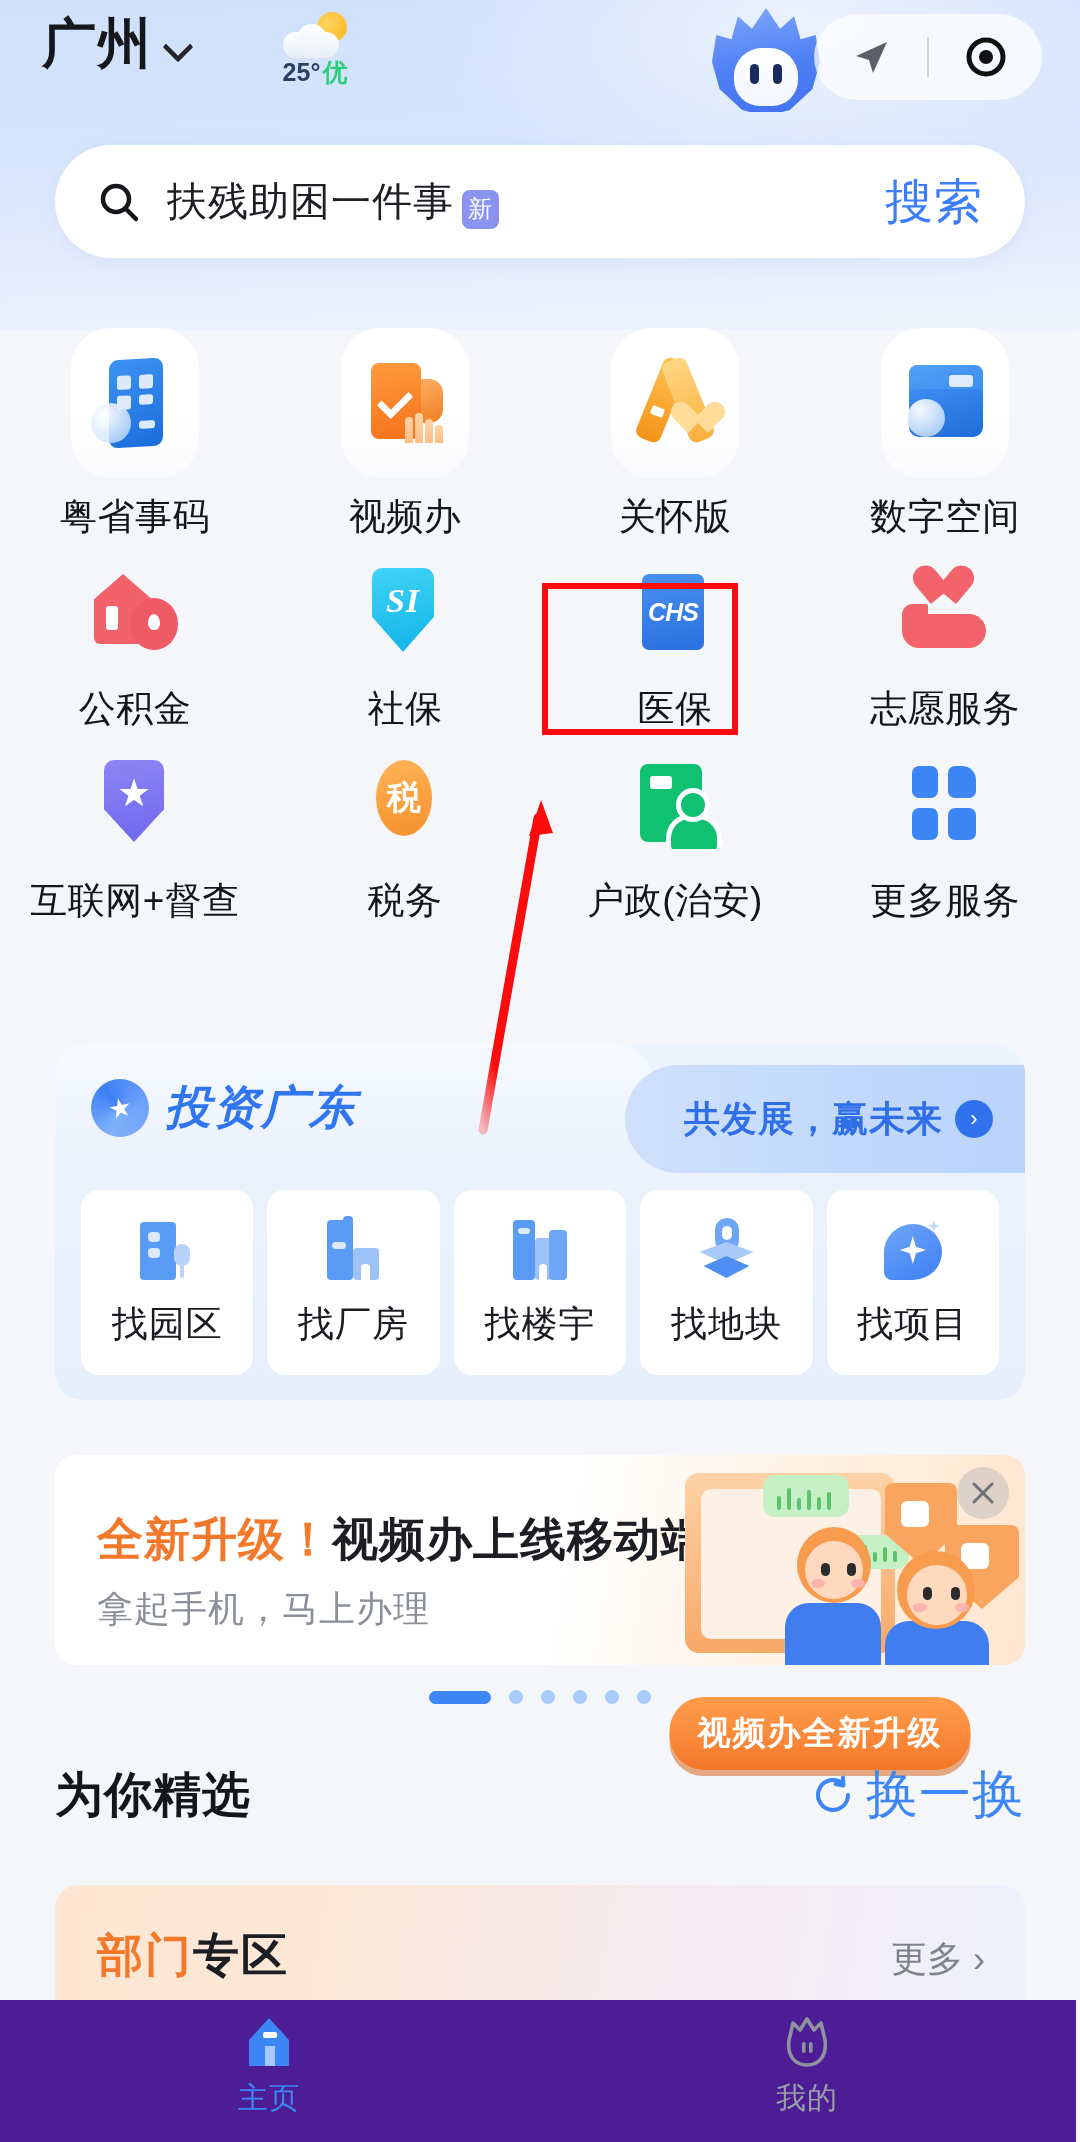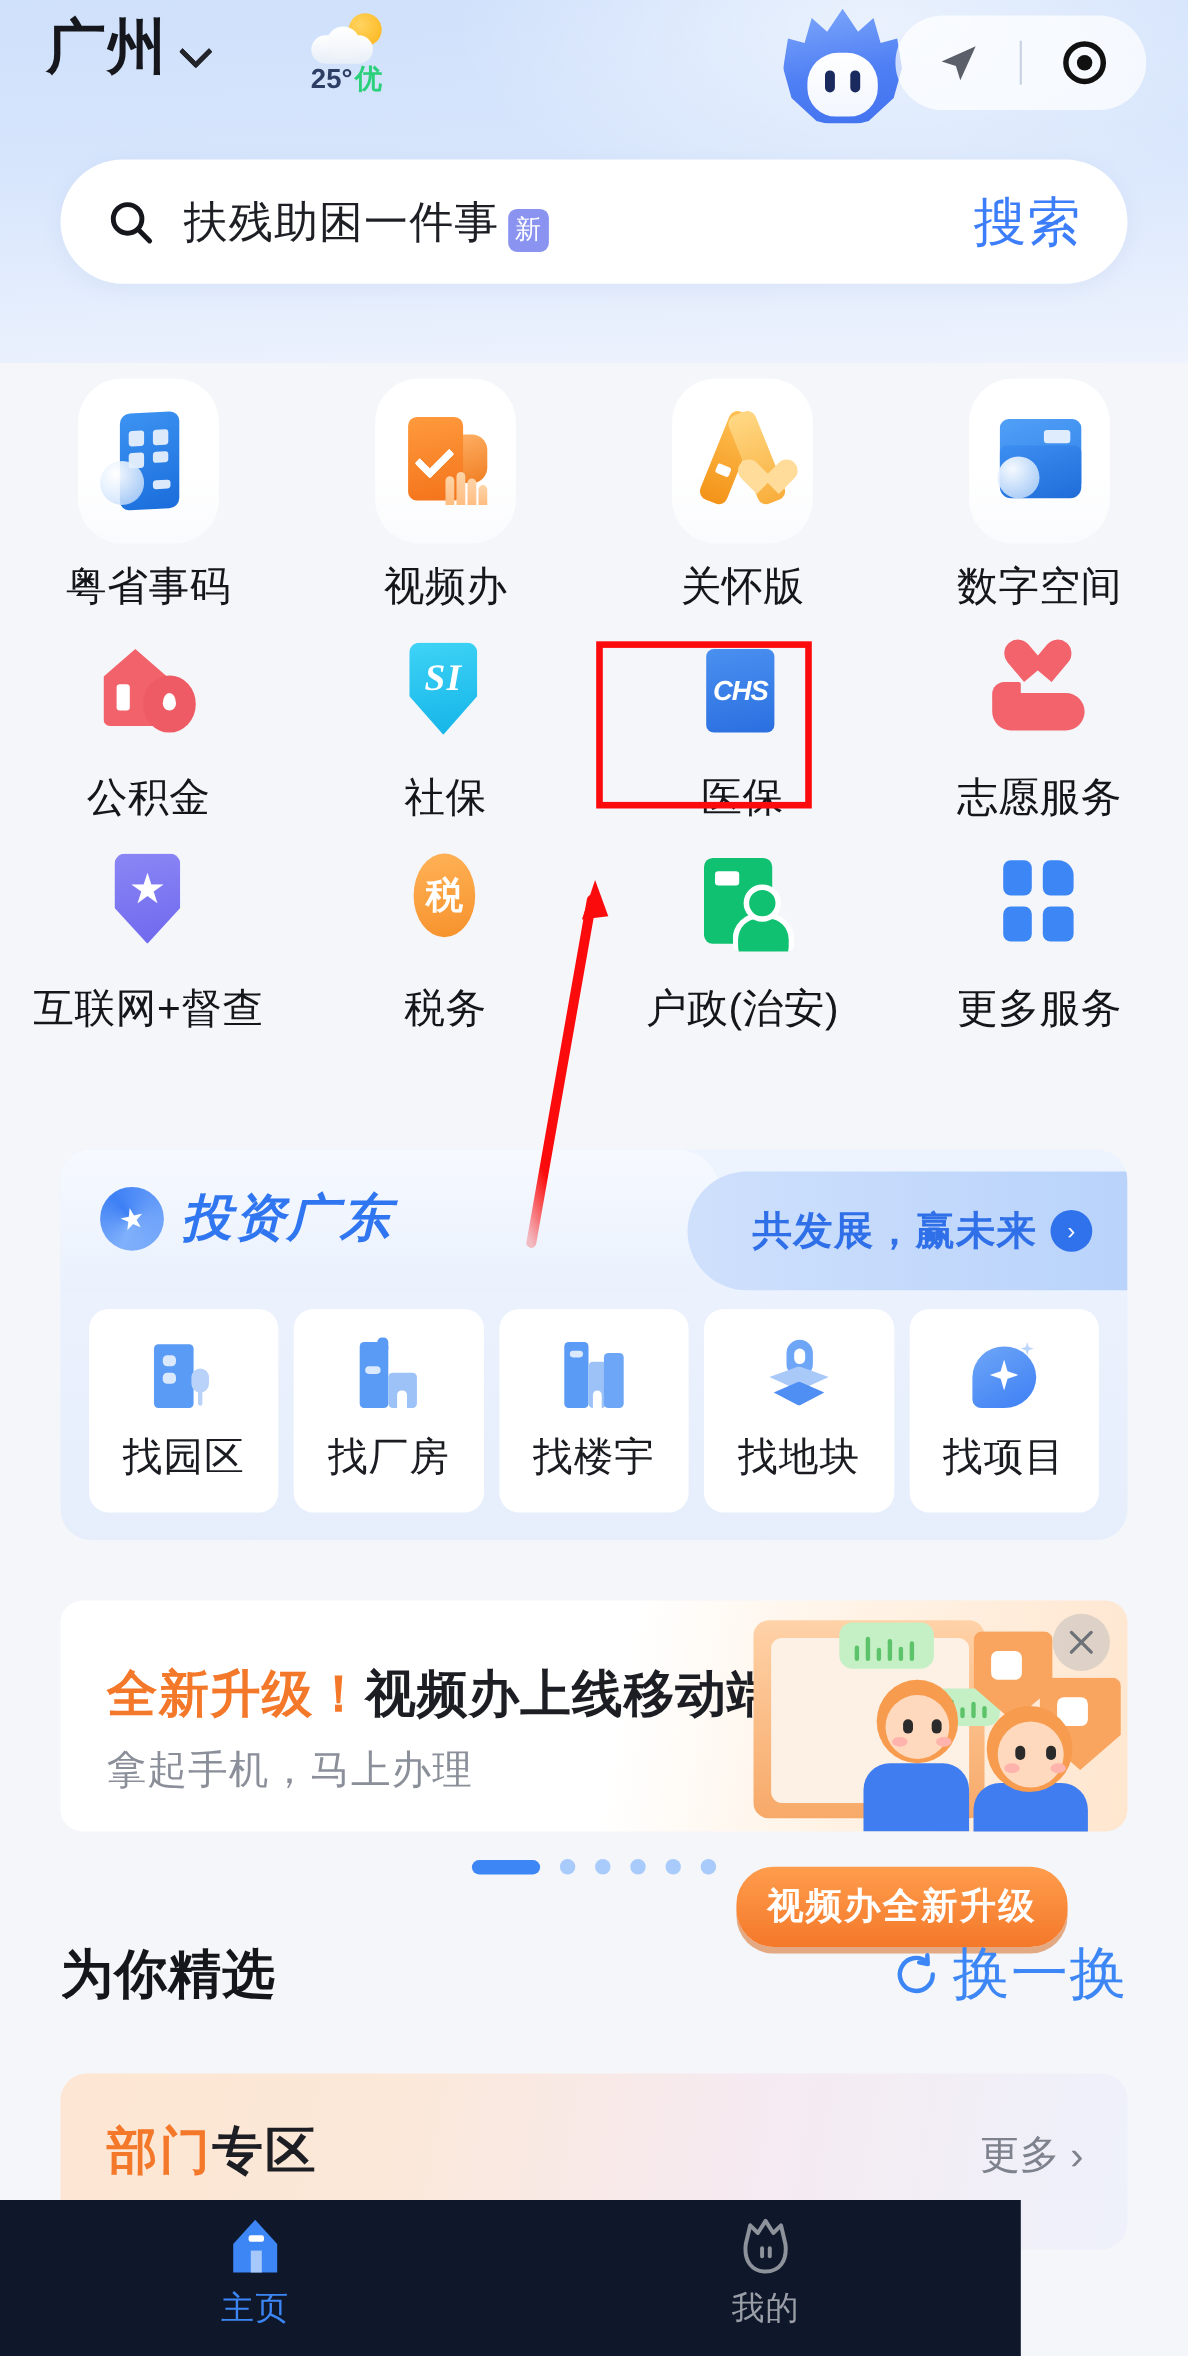--- a/index.html
+++ b/index.html
@@ -127,21 +127,21 @@
     display: inline-block; margin-left: 8px;
     background: #8b93f0; color: #fff;
     font-size: 24px; line-height: 1;
     padding: 7px 6px 8px; border-radius: 8px;
   }
   .search-btn {
     margin-left: auto; font-size: 48px; color: #3c7dfa; font-weight: 500; letter-spacing: 1px;
   }
 
   
-  .grid-area { position: absolute; left: 0; top: 336px; width: 1080px; }
+  .grid-area { position: absolute; left: 0; top: 320px; width: 1080px; }
   .grid-row { display: flex; width: 1080px; }
   .cell {
     width: 270px; display: flex; flex-direction: column;
     align-items: center; justify-content: flex-start;
   }
   .cell .label {
     font-size: 37px; color: #14161b; margin-top: 14px; white-space: nowrap; letter-spacing: 0.5px;
   }
 
   
@@ -383,22 +383,22 @@
   }
   .dept-title .o { color: #f4782a; }
   .dept-title .b { color: #1c1e24; }
   .dept-more {
     position: absolute; right: 40px; top: 50px; font-size: 36px; color: #7d828c;
     display: flex; align-items: center; gap: 10px;
   }
 
   
   .bottom-nav {
-    position: absolute; left: 0; bottom: 0; width: 928px; height: 142px;
-    background: #0f172a; display: flex; align-items: flex-start; padding-top: 14px;
+    position: absolute; left: 0; bottom: 0; width: 1076px; height: 142px;
+    background: #4c1d95; display: flex; align-items: flex-start; padding-top: 14px;
   }
   .nav-item { flex: 1; display: flex; flex-direction: column; align-items: center; gap: 8px; }
   .nav-ic { width: 56px; height: 56px; }
   .nav-label { font-size: 30px; color: #9a9ea7; letter-spacing: 1px; }
   .nav-item.active .nav-label { color: #3c86f5; }
 
   
   .anno-box {
     position: absolute; left: 542px; top: 583px; width: 196px; height: 152px;
     border: 6px solid #fb0b0b; background: transparent; pointer-events: none;

